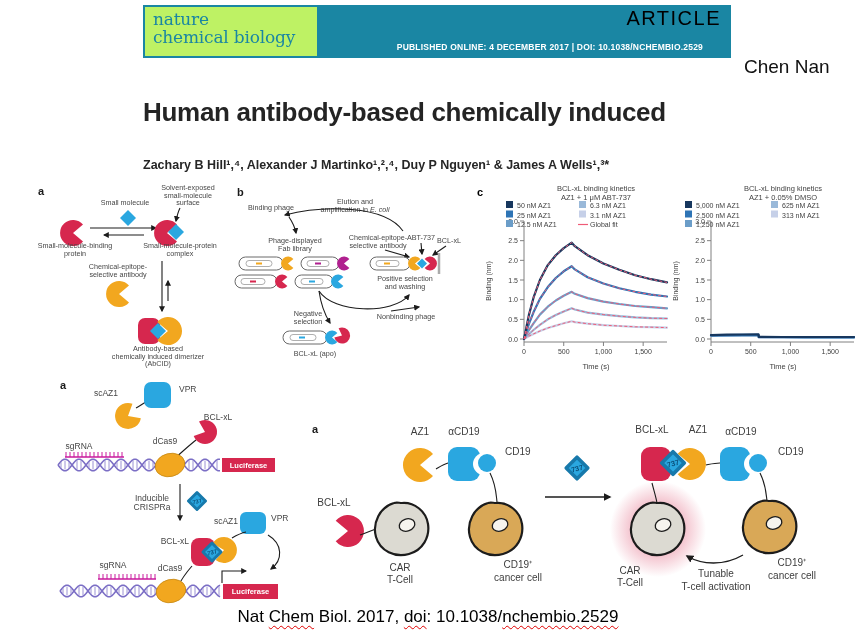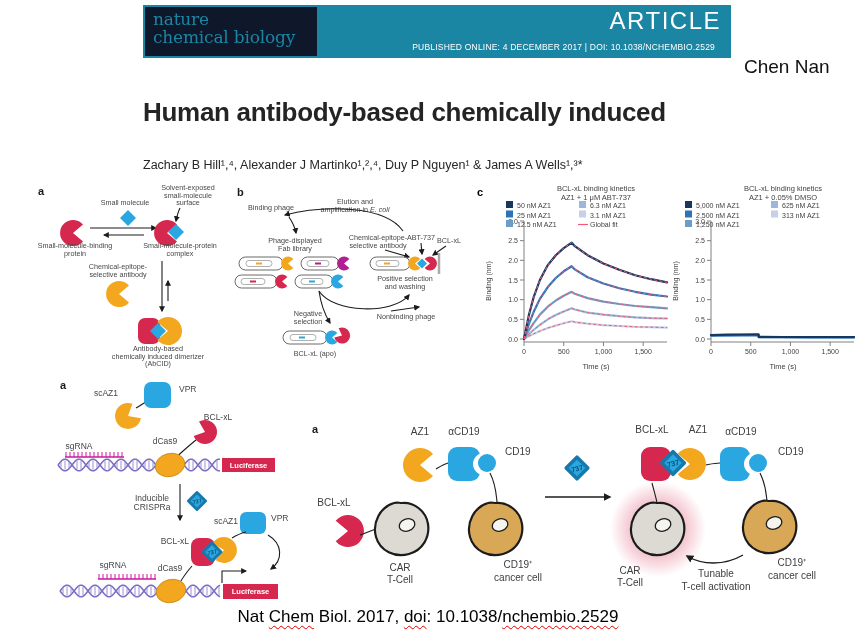--- a/index.html
+++ b/index.html
@@ -1,30 +1,30 @@
 <!DOCTYPE html>
 <html style="--teal: #1a86a3; --red: #d6274e; --yellow: #f2a71f; --blue: #2aa7e0; --magenta: #b0208f; --dna: #7b6ec5; --sgrna: #c9189c; --gray_cell: #dcdad2; --tan_cell: #d9a857; --fit_red: #ef5b77;"><head>
 <meta charset="utf-8">
 <style>
   html,body{margin:0;padding:0;background:#ffffff;}
   #page{position:relative;width:856px;height:640px;background:#fff;overflow:hidden;
         font-family:"Liberation Sans",sans-serif;}
   
   #banner{position:absolute;left:143px;top:5px;width:588px;height:53px;background:var(--teal,#1a86a3);}
-  #logo-box{position:absolute;left:2px;top:2px;width:172px;height:49px;background:#0f172a;
+  #logo-box{position:absolute;left:2px;top:2px;width:172px;height:49px;background:#bef264;
             box-sizing:border-box;padding:4px 0 0 8px;}
   #logo-box .l1,#logo-box .l2{font-family:"DejaVu Serif","Liberation Serif",serif;
             color:var(--teal,#1a86a3);font-size:17px;line-height:1.05;font-weight:500;letter-spacing:-0.2px;}
-  #article-label{position:absolute;right:10px;top:2px;color:#ffffff;font-size:24px;
+  #article-label{position:absolute;right:10px;top:2px;color:#000000;font-size:20px;
             letter-spacing:1.5px;font-weight:500;margin-left:48px;}
-  #published{position:absolute;right:16px;top:37px;color:#fff;font-size:8.5px;font-weight:400;letter-spacing:0.2px;}
+  #published{position:absolute;right:28px;top:37px;color:#fff;font-size:8.5px;font-weight:700;letter-spacing:0.2px;}
   #chen-nan{position:absolute;left:744px;top:56px;font-size:19px;color:#111;}
   #title{position:absolute;left:143px;top:84px;width:600px;font-size:26px;font-weight:700;
          color:#242424;line-height:1.13;letter-spacing:-0.3px;margin-top:14px;}
-  #authors{position:absolute;left:143px;top:158px;width:620px;font-size:12.5px;font-weight:400;color:#262626;}
+  #authors{position:absolute;left:143px;top:158px;width:620px;font-size:12.5px;font-weight:700;color:#262626;}
   .figsvg{position:absolute;}
   .pl{font:bold 11px "Liberation Sans",sans-serif;fill:#1a1a1a;}
   .dt{font:7.2px "Liberation Sans",sans-serif;fill:#464646;}
   .dt2{font:8.5px "Liberation Sans",sans-serif;fill:#464646;}
   .dt3{font:10px "Liberation Sans",sans-serif;fill:#3d3d3d;}
   .wht{font:bold 7.5px "Liberation Sans",sans-serif;fill:#fff;}
   .badge-txt{font:bold 6px "Liberation Sans",sans-serif;fill:#0a4f79;}
   .lnk{fill:none;stroke:#1c1c1c;stroke-width:1.1px;}
   .arrow{fill:none;stroke:#1c1c1c;stroke-width:1.1px;}
   .capsule{fill:#fff;stroke:#6a6a6a;stroke-width:1px;}

